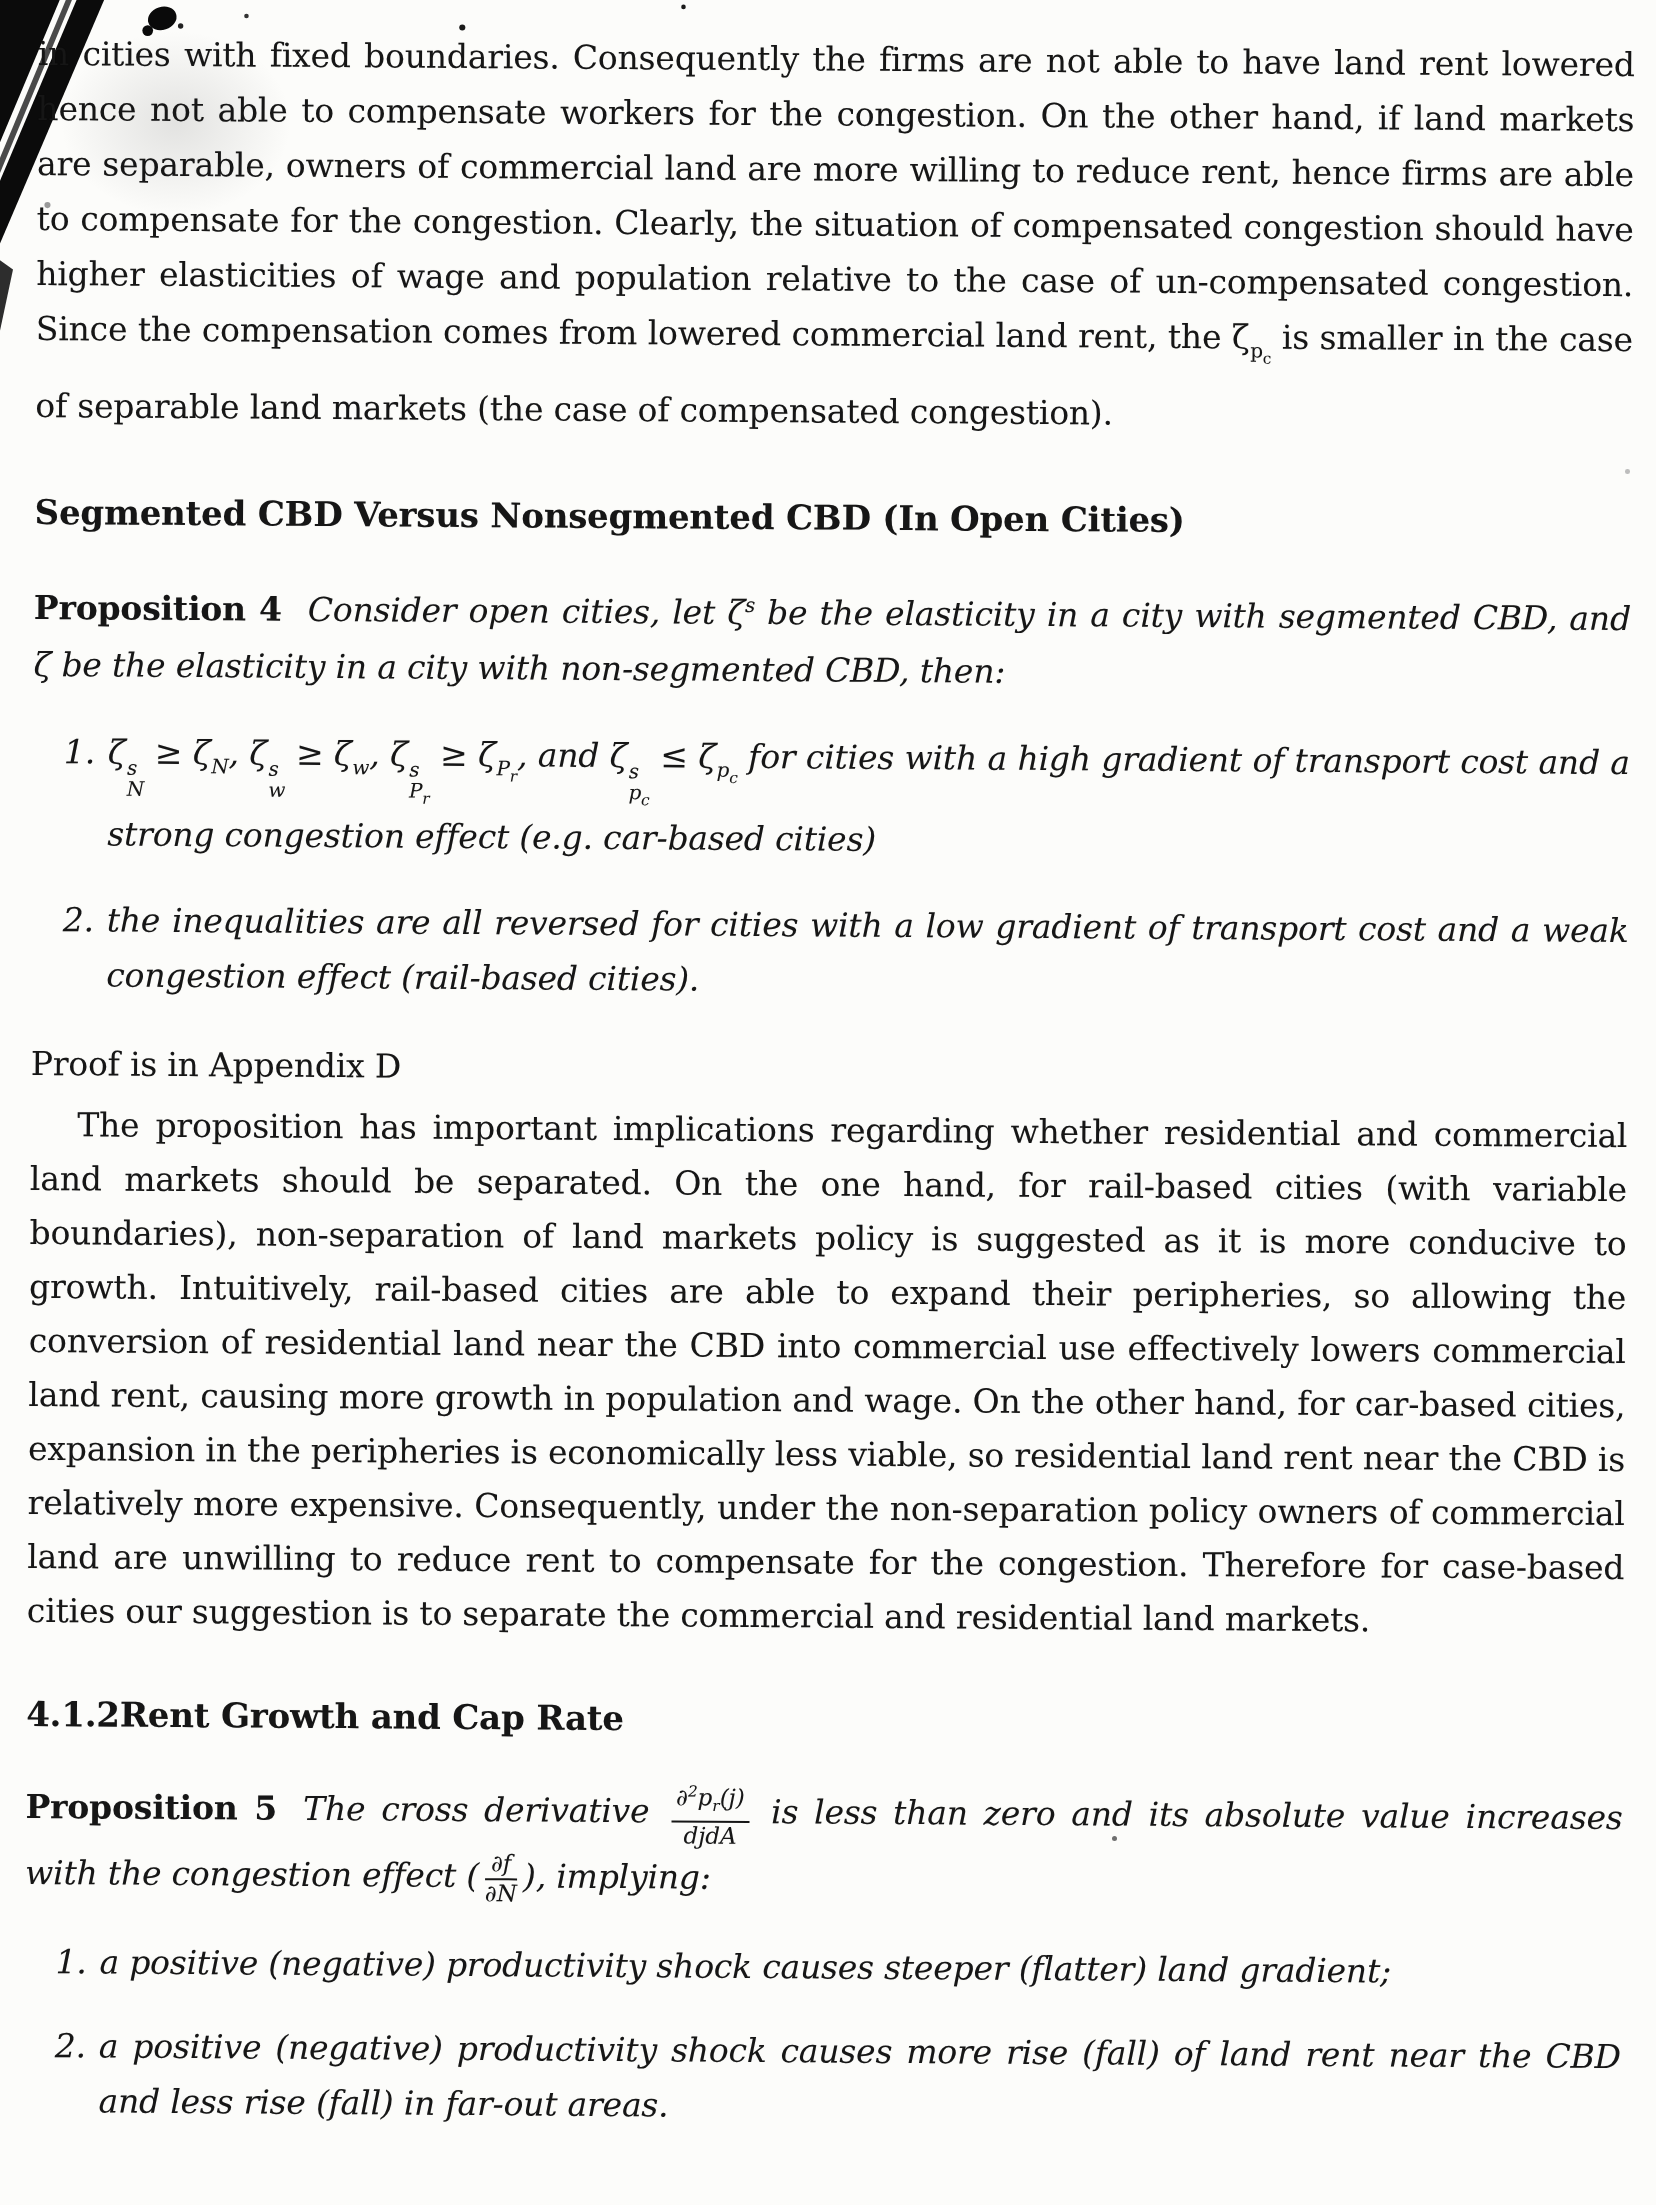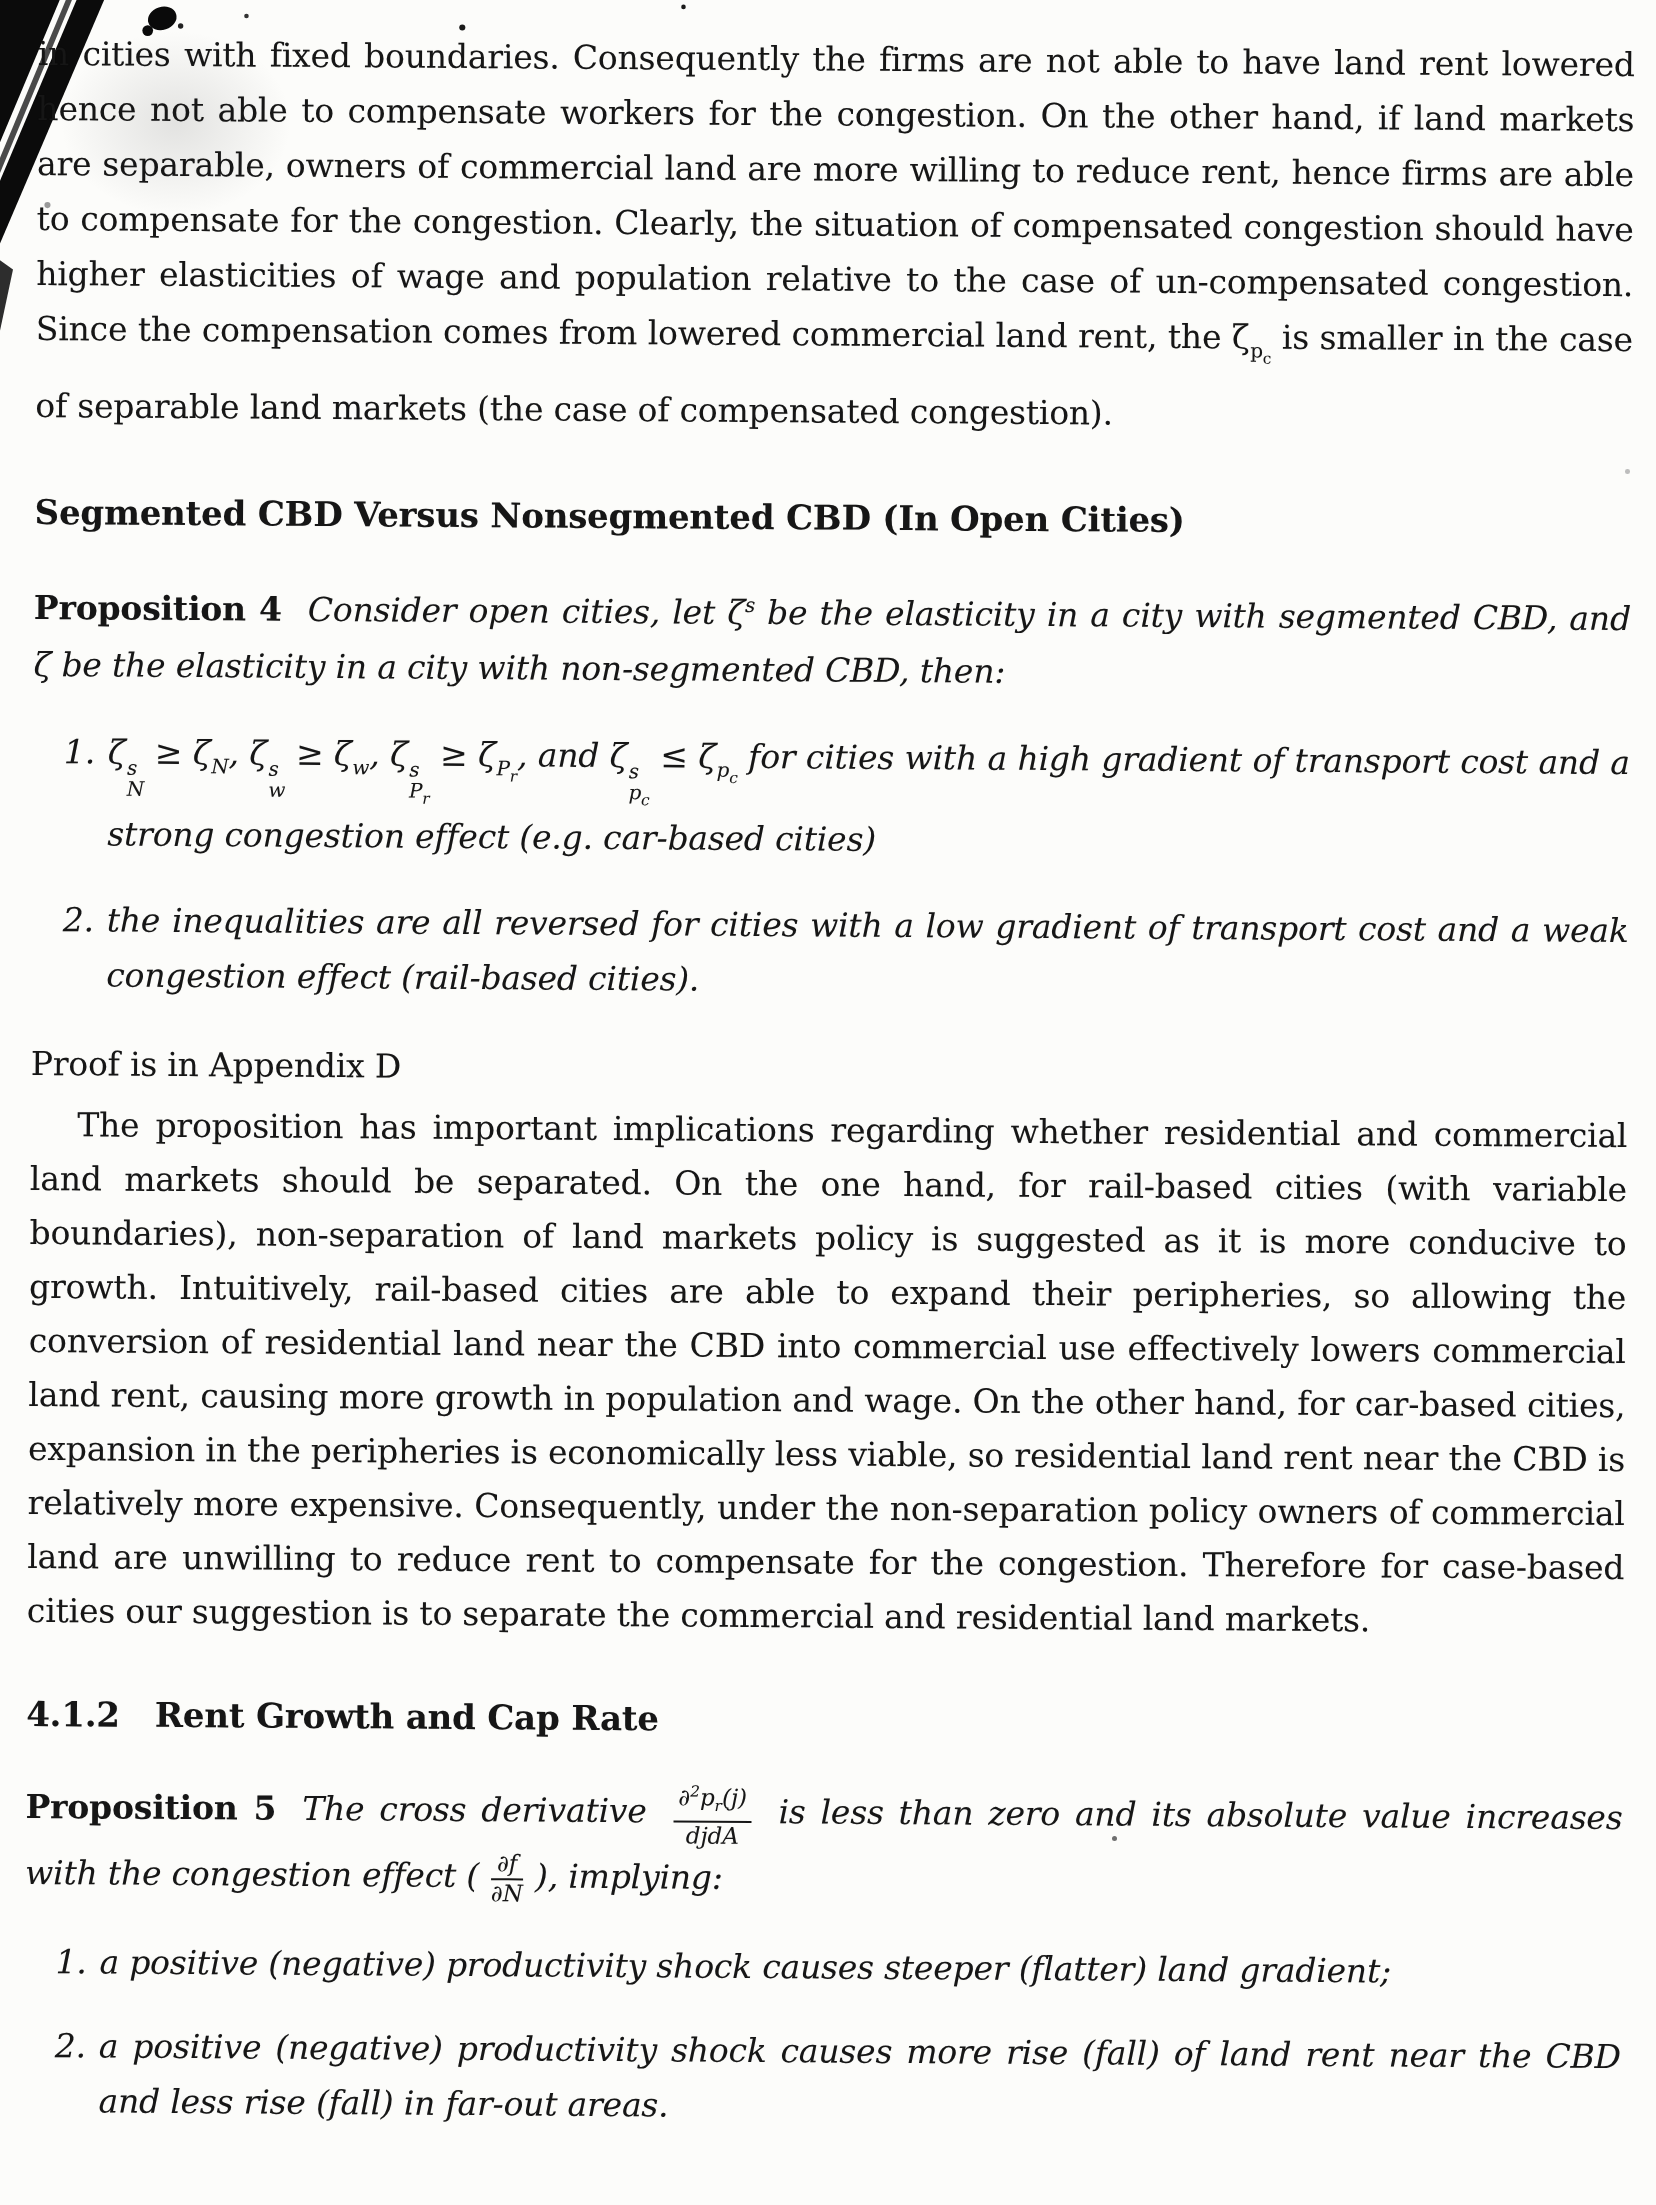--- a/index.html
+++ b/index.html
@@ -15,32 +15,32 @@
   .prop{margin-top:38px;line-height:57px;}
   .prop .lbl{font-weight:bold;margin-right:26px;}
   .it{font-style:italic;}
   .enum{margin-top:31px;margin-left:31px;}
   .enum-item{display:flex;font-style:italic;}
   .enum-num{flex:none;width:44px;}
   .enum-text{flex:1;text-align:justify;}
   .proof{margin-top:34px;text-align:left;}
   .para-main{margin-top:6.1px;text-indent:47px;line-height:54px;}
   .heading2{font-weight:bold;font-size:34px;line-height:44px;text-align:left;margin-top:54px;}
-  .heading2 .secnum{margin-right:35px;}
+  .heading2 .secnum{}
   
   .mz{white-space:nowrap;}
   sup{font-size:20px;}
   sub{font-size:20px;}
   .supsub{display:inline-flex;flex-direction:column;font-size:20px;line-height:20.7px;
           vertical-align:-10.7px;margin-left:1.5px;font-style:italic;}
   .ssl{display:block;}
   .subonly{font-size:20px;vertical-align:-9.2px;margin-left:0.8px;}
   .sub2{font-size:15.3px;vertical-align:-6.1px;}
   .frac{display:inline-block;text-align:center;vertical-align:middle;
-        font-size:23px;line-height:26px;margin:0 12px;letter-spacing:0;}
+        font-size:23px;line-height:26px;margin:0 6px;letter-spacing:0;}
   .frac .num{display:block;border-bottom:2.3px solid #161616;padding:0 4.6px 2.3px;}
   .frac .den{display:block;padding-top:0;}
   .frac sup{font-size:15.3px;}
   .frac sub{font-size:15.3px;}
   .page-number{position:absolute;left:0;bottom:29px;width:100%;text-align:center;
                font-size:32px;color:#1a1a1a;}
   
   .artifacts{position:absolute;left:0;top:0;pointer-events:none;}
   .smudge{position:absolute;left:61px;top:31px;width:230px;height:184px;
           background:radial-gradient(closest-side,rgba(110,110,110,.18),rgba(110,110,110,0));}

